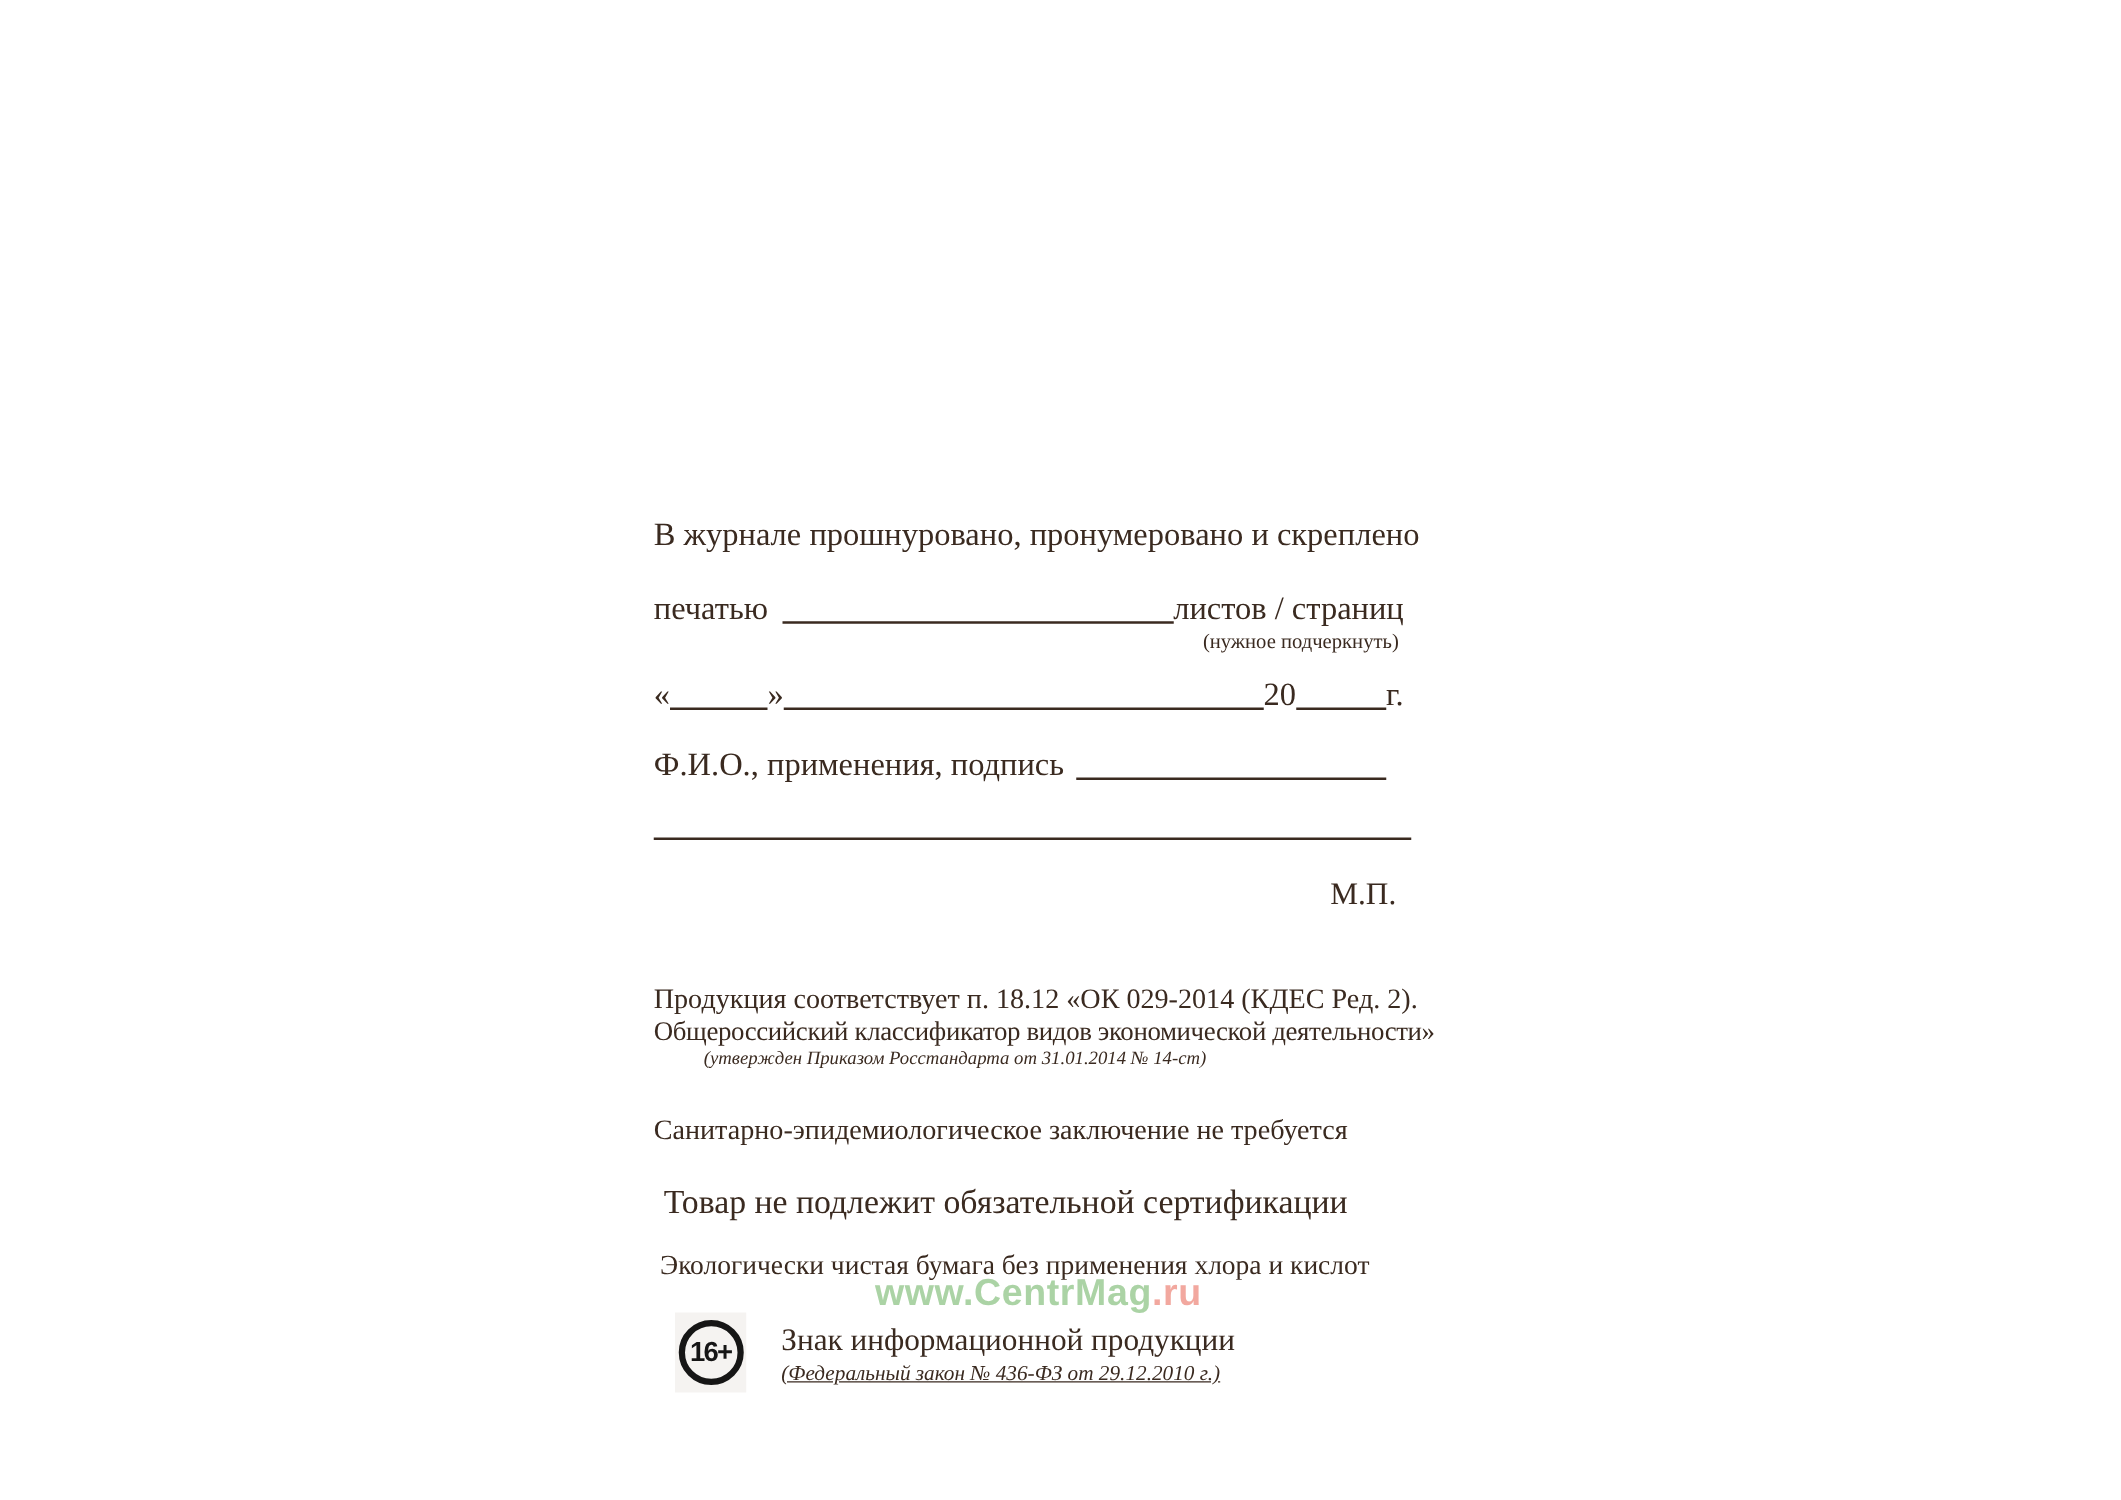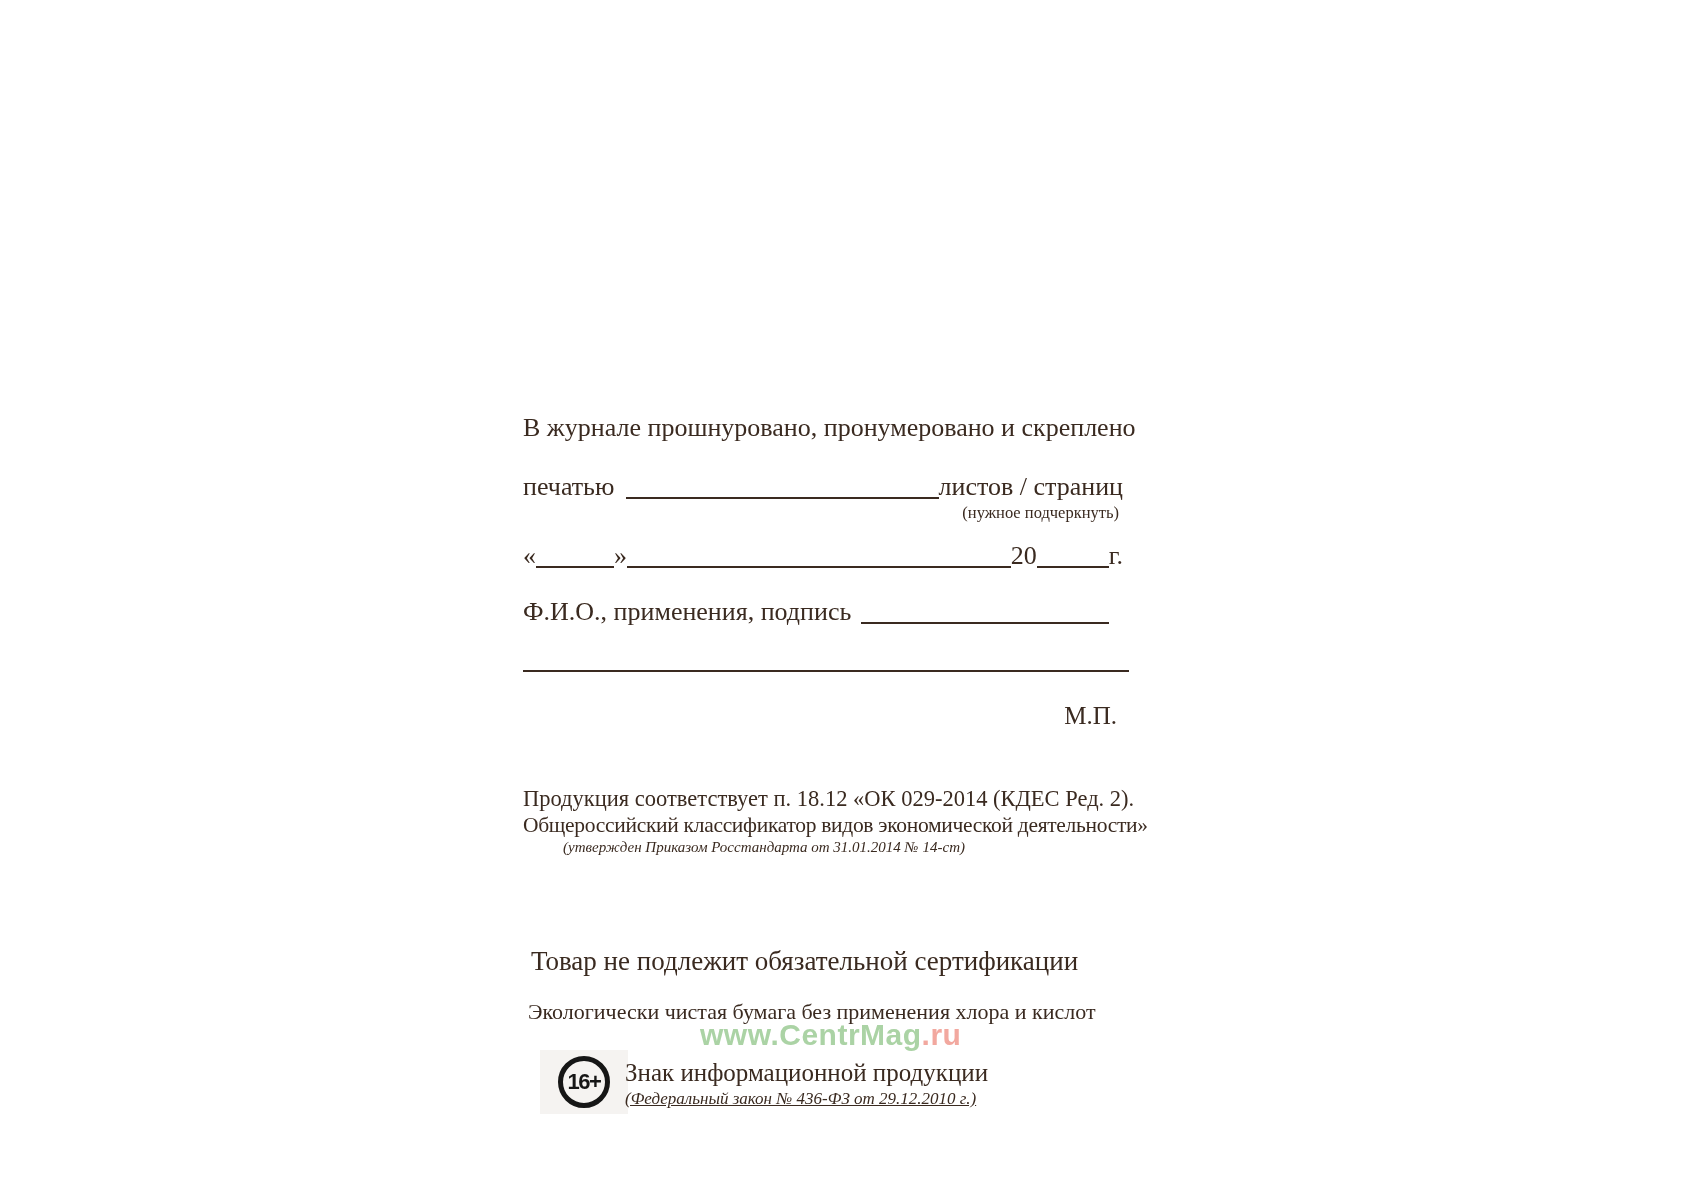--- a/index.html
+++ b/index.html
@@ -25,21 +25,21 @@
   .c2{top:813px;font-size:21.5px;letter-spacing:-0.3px;}
   .c3{top:839px;font-size:15px;font-style:italic;margin-left:40px;}
   .san{top:891px;font-size:22.5px;}
   .tov{top:946px;left:8px;font-size:27px;}
   .eco{top:999px;left:5px;font-size:22px;}
   .watermark{position:absolute;left:700px;top:1018px;
        font-family:"Liberation Sans", sans-serif;font-weight:700;
        font-size:30px;letter-spacing:0.5px;white-space:nowrap;}
   .wm-green{color:#abd3a5;}
   .wm-red{color:#f2a89f;}
-  .badge-box{position:absolute;left:540px;top:1050px;width:88px;height:64px;
+  .badge-box{position:absolute;left:540px;top:1050px;width:57px;height:64px;
        background:#f5f3f1;display:flex;align-items:center;justify-content:center;}
   .badge{width:42px;height:42px;border:5px solid #161616;border-radius:50%;
        display:flex;align-items:center;justify-content:center;
        font-family:"Liberation Sans", sans-serif;font-weight:800;
        font-size:22px;letter-spacing:-1.5px;color:#161616;}
   .info-title{position:absolute;left:625px;top:1059px;font-size:25px;white-space:nowrap;}
   .info-law{position:absolute;left:625px;top:1089px;font-size:17px;
        font-style:italic;white-space:nowrap;text-decoration:underline;}
 </style>
 </head>
@@ -73,20 +73,21 @@
   </div>
 
   <div class="row fullline"></div>
 
   <div class="row mp">М.П.</div>
 
   <div class="row c1">Продукция соответствует п. 18.12 «ОК 029-2014 (КДЕС Ред. 2).</div>
   <div class="row c2">Общероссийский классификатор видов экономической деятельности»</div>
   <div class="row c3">(утвержден Приказом Росстандарта от 31.01.2014 № 14-ст)</div>
 
+  <div class="row san">Санитарно-эпидемиологическое заключение не требуется</div>
   <div class="row tov">Товар не подлежит обязательной сертификации</div>
   <div class="row eco">Экологически чистая бумага без применения хлора и кислот</div>
 
 </div>
 
 <div class="watermark">
   <span class="wm-green">www.CentrMag</span><span class="wm-red">.ru</span>
 </div>
 
 <div class="badge-box">

